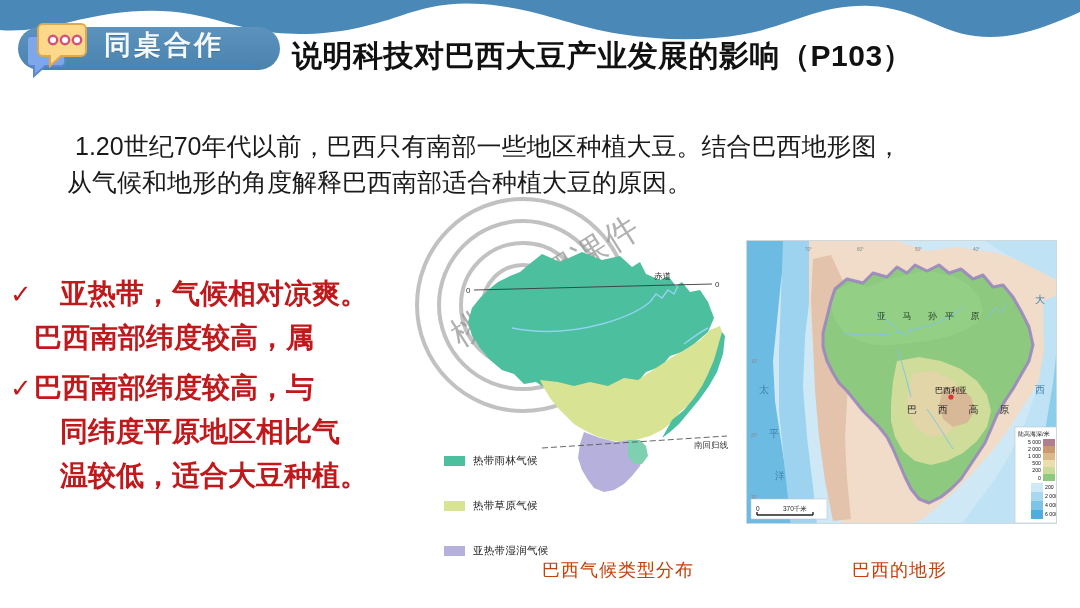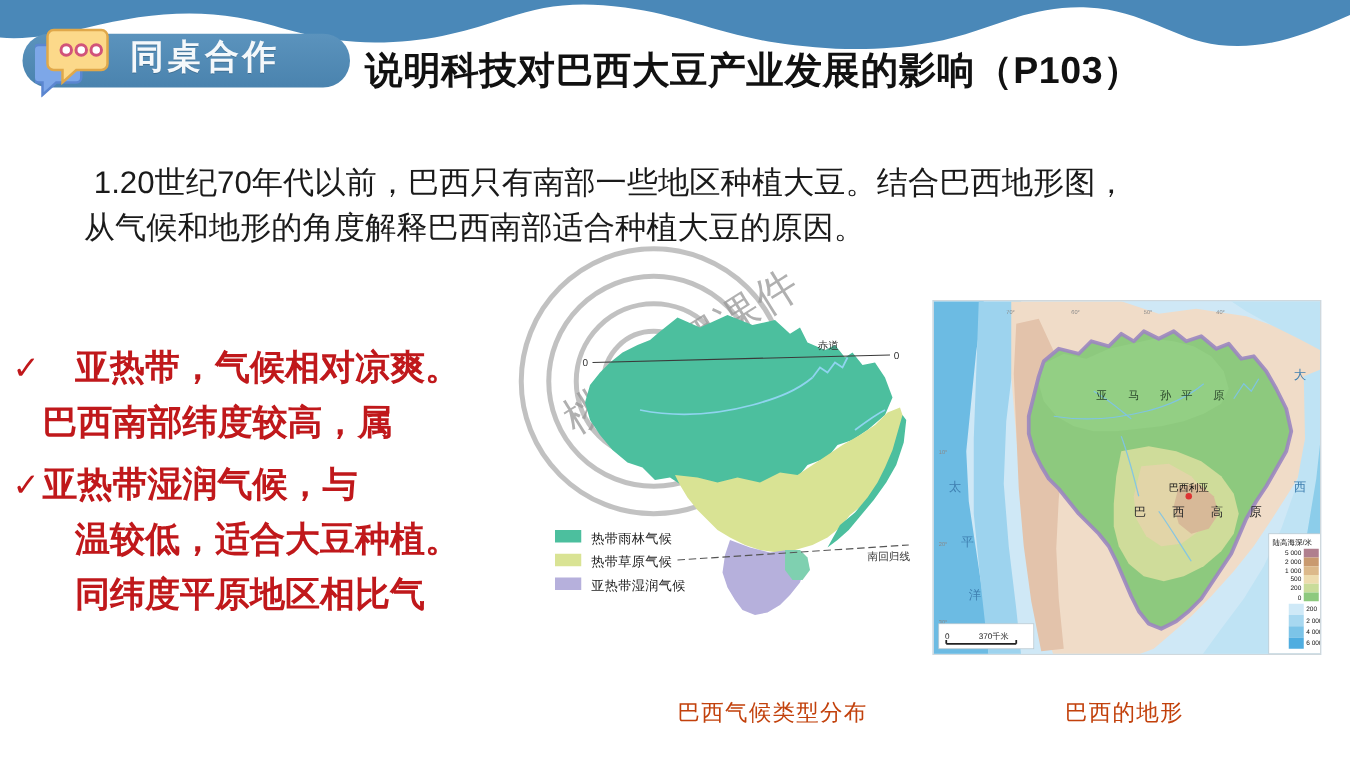--- a/index.html
+++ b/index.html
@@ -64,21 +64,21 @@
     position:absolute; left:40px; top:78px;
     transform: rotate(-32deg);
     font-size:34px; color:#9a9a9a; opacity:.78; letter-spacing:2px;
     font-weight:500; white-space:nowrap;
   }
 
   
   .climate-map { position:absolute; left:432px; top:232px; width:300px; height:275px; }
   .climate-map svg { display:block; }
   .legend { position:absolute; left:444px; top:424px; }
-  .legend-row { display:flex; height:17px; margin-bottom:2px; }
+  .legend-row { display:flex; align-items:center; height:17px; margin-bottom:2px;margin-top:28px; }
   .legend-sw { width:21px; height:10px; margin-right:8px; }
   .legend-lb { font-size:10.5px; color:#1a1a1a; letter-spacing:.3px; }
 
   
   .terrain { position:absolute; left:746px; top:240px; width:311px; height:284px;
              border:1px solid #cfd8dd; overflow:hidden; background:#cfe7f5; }
   .terrain svg { display:block; }
 
   
   .cap { position:absolute; font-size:18px; color:#c2410c; letter-spacing:1px; }
@@ -122,23 +122,23 @@
     <div class="ans">
       <span class="tick">✓</span>
       <span class="ans-text">
         <span class="line ind">亚热带，气候相对凉爽。</span>
         <span class="line">巴西南部纬度较高，属</span>
       </span>
     </div>
     <div class="ans">
       <span class="tick">✓</span>
       <span class="ans-text">
-        <span class="line">亚热带湿润气候，与</span>
+        <span class="line">巴西南部纬度较高，与</span>
+        <span class="line ind">同纬度平原地区相比气</span>
         <span class="line ind">温较低，适合大豆种植。</span>
-        <span class="line ind">同纬度平原地区相比气</span>
       </span>
     </div>
   </div>
 
   <div class="watermark">
     <svg width="250" height="250" viewBox="0 0 250 250" xmlns="http://www.w3.org/2000/svg">
       <g fill="none" stroke="#a8a8a8" stroke-width="4" opacity="0.7">
         <circle cx="125" cy="125" r="40"></circle>
         <circle cx="125" cy="125" r="62"></circle>
         <circle cx="125" cy="125" r="84"></circle>

